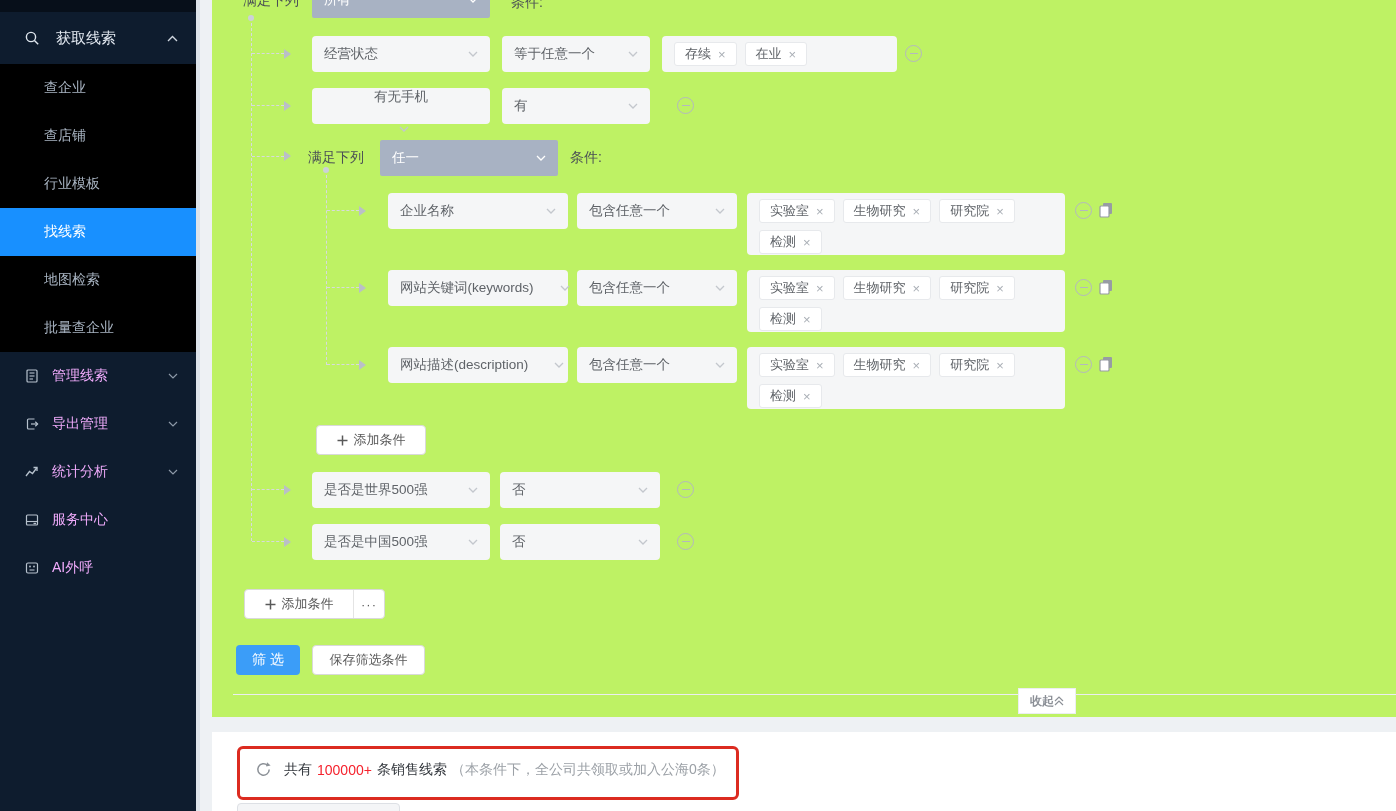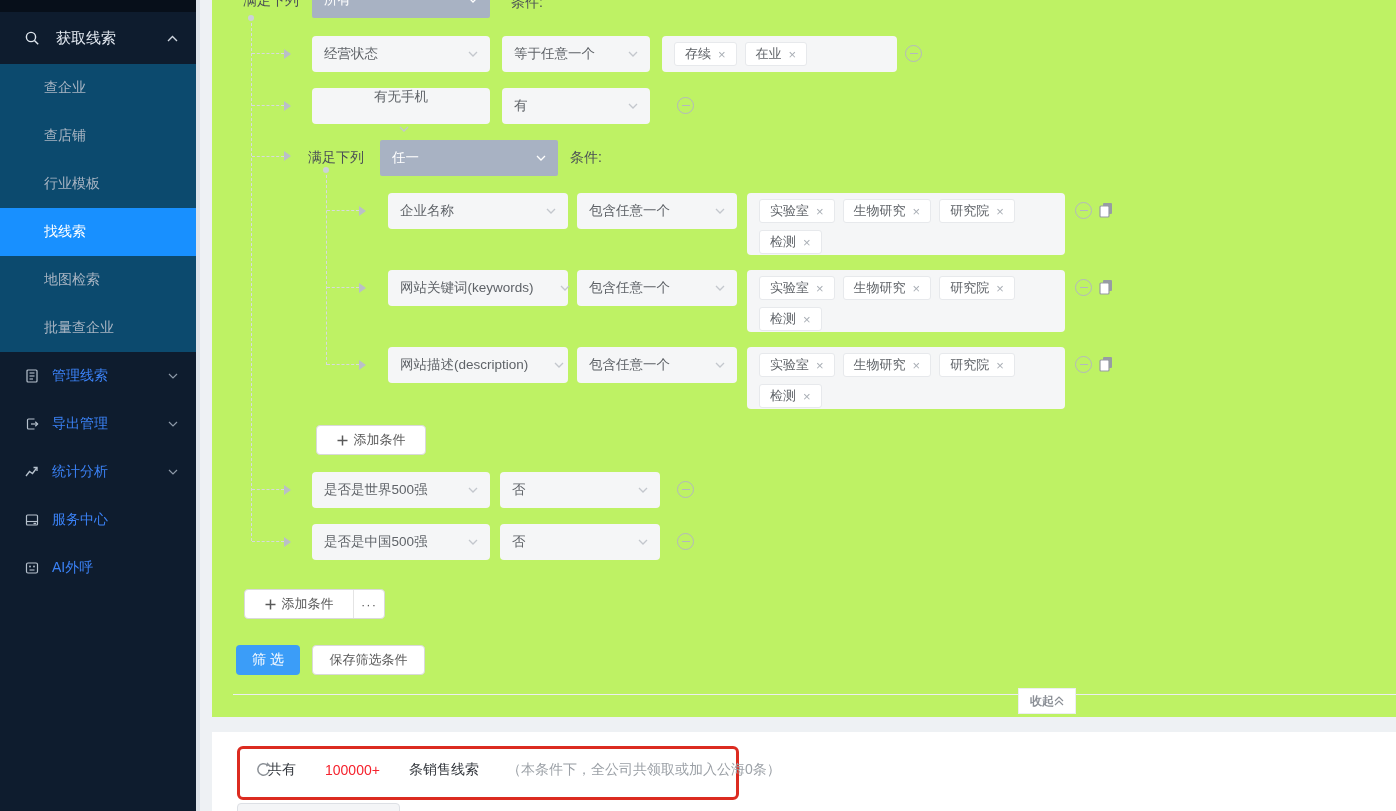--- a/index.html
+++ b/index.html
@@ -7,25 +7,25 @@
     width:1396px;height:811px;overflow:hidden;position:relative;
     font-family:"Liberation Sans","DejaVu Sans",sans-serif;
     background:#eef1f4;display:flex;
   }
   
   .sidebar{width:196px;height:811px;flex:none;background:#070f1a;position:relative;}
   .sb-header{position:absolute;top:12px;left:0;right:0;height:52px;background:#0e1c2e;
     display:flex;align-items:center;padding:0 18px 0 24px;color:#e4eaf2;font-size:15px;cursor:pointer;box-sizing:border-box;}
   .sb-header .lbl{margin-left:16px;}
   .sb-header .caret{margin-left:auto;}
-  .sb-sub{position:absolute;top:64px;left:0;right:0;height:288px;background:#0c4a6e;}
+  .sb-sub{position:absolute;top:64px;left:0;right:0;height:288px;background:#000000;}
   .sb-sub-item{height:48px;display:flex;align-items:center;padding-left:44px;color:#a9b5c3;font-size:14px;cursor:pointer;}
   .sb-sub-item.active{background:#1890ff;color:#fff;}
   .sb-groups{position:absolute;top:352px;bottom:0;left:0;right:0;background:#0e1c2e;}
-  .sb-group{height:48px;display:flex;align-items:center;padding:0 18px 0 24px;color:#3b82f6;font-size:14px;cursor:pointer;box-sizing:border-box;}
+  .sb-group{height:48px;display:flex;align-items:center;padding:0 18px 0 24px;color:#f0abfc;font-size:14px;cursor:pointer;box-sizing:border-box;}
   .sb-group .lbl{margin-left:12px;}
   .sb-group .chev-dn{margin-left:auto;}
   
   main{position:relative;flex:1;height:811px;background:#eef1f4;}
   .gutter-edge{position:absolute;left:0;top:0;width:4px;height:811px;background:#dde3ea;}
   .panel{position:absolute;left:16px;right:0;top:0;height:717px;background:#bef264;overflow:hidden;}
   .result{position:absolute;left:16px;right:0;top:732px;height:79px;background:#fff;overflow:hidden;}
   
   .glabel{position:absolute;height:20px;line-height:20px;font-size:14px;color:#4a4f55;white-space:nowrap;}
   .dot{position:absolute;width:6px;height:6px;border-radius:50%;background:#ccd1d8;}
@@ -395,21 +395,21 @@
     </section>
 
   <section class="result">
     <div class="redbox" style="left:25px;top:14px;width:496px;height:48px;"></div>
     <div class="refresh" style="left:43px;top:29px;">
       <svg width="17" height="17" viewBox="0 0 17 17">
         <path d="M14.2 8.5a5.7 5.7 0 1 1-1.7-4.05" fill="none" stroke="#8c9197" stroke-width="1.5"></path>
         <polygon points="12,1.2 15.6,4.6 11.2,5.4" fill="#8c9197"></polygon>
         </svg>
     </div>
-    <div class="result-line" style="left:56px;top:27px;height:22px;gap:24px;">
+    <div class="result-line" style="left:72px;top:27px;height:22px;">
       <span>共有</span>
       <span class="count">100000+</span>
       <span>条销售线索</span>
       <span class="note">（本条件下，全公司共领取或加入公海0条）</span>
     </div>
     <div class="cutoff" style="left:25px;top:71px;width:163px;height:20px;"></div>
   </section>
 </main>
 
 </body></html>

